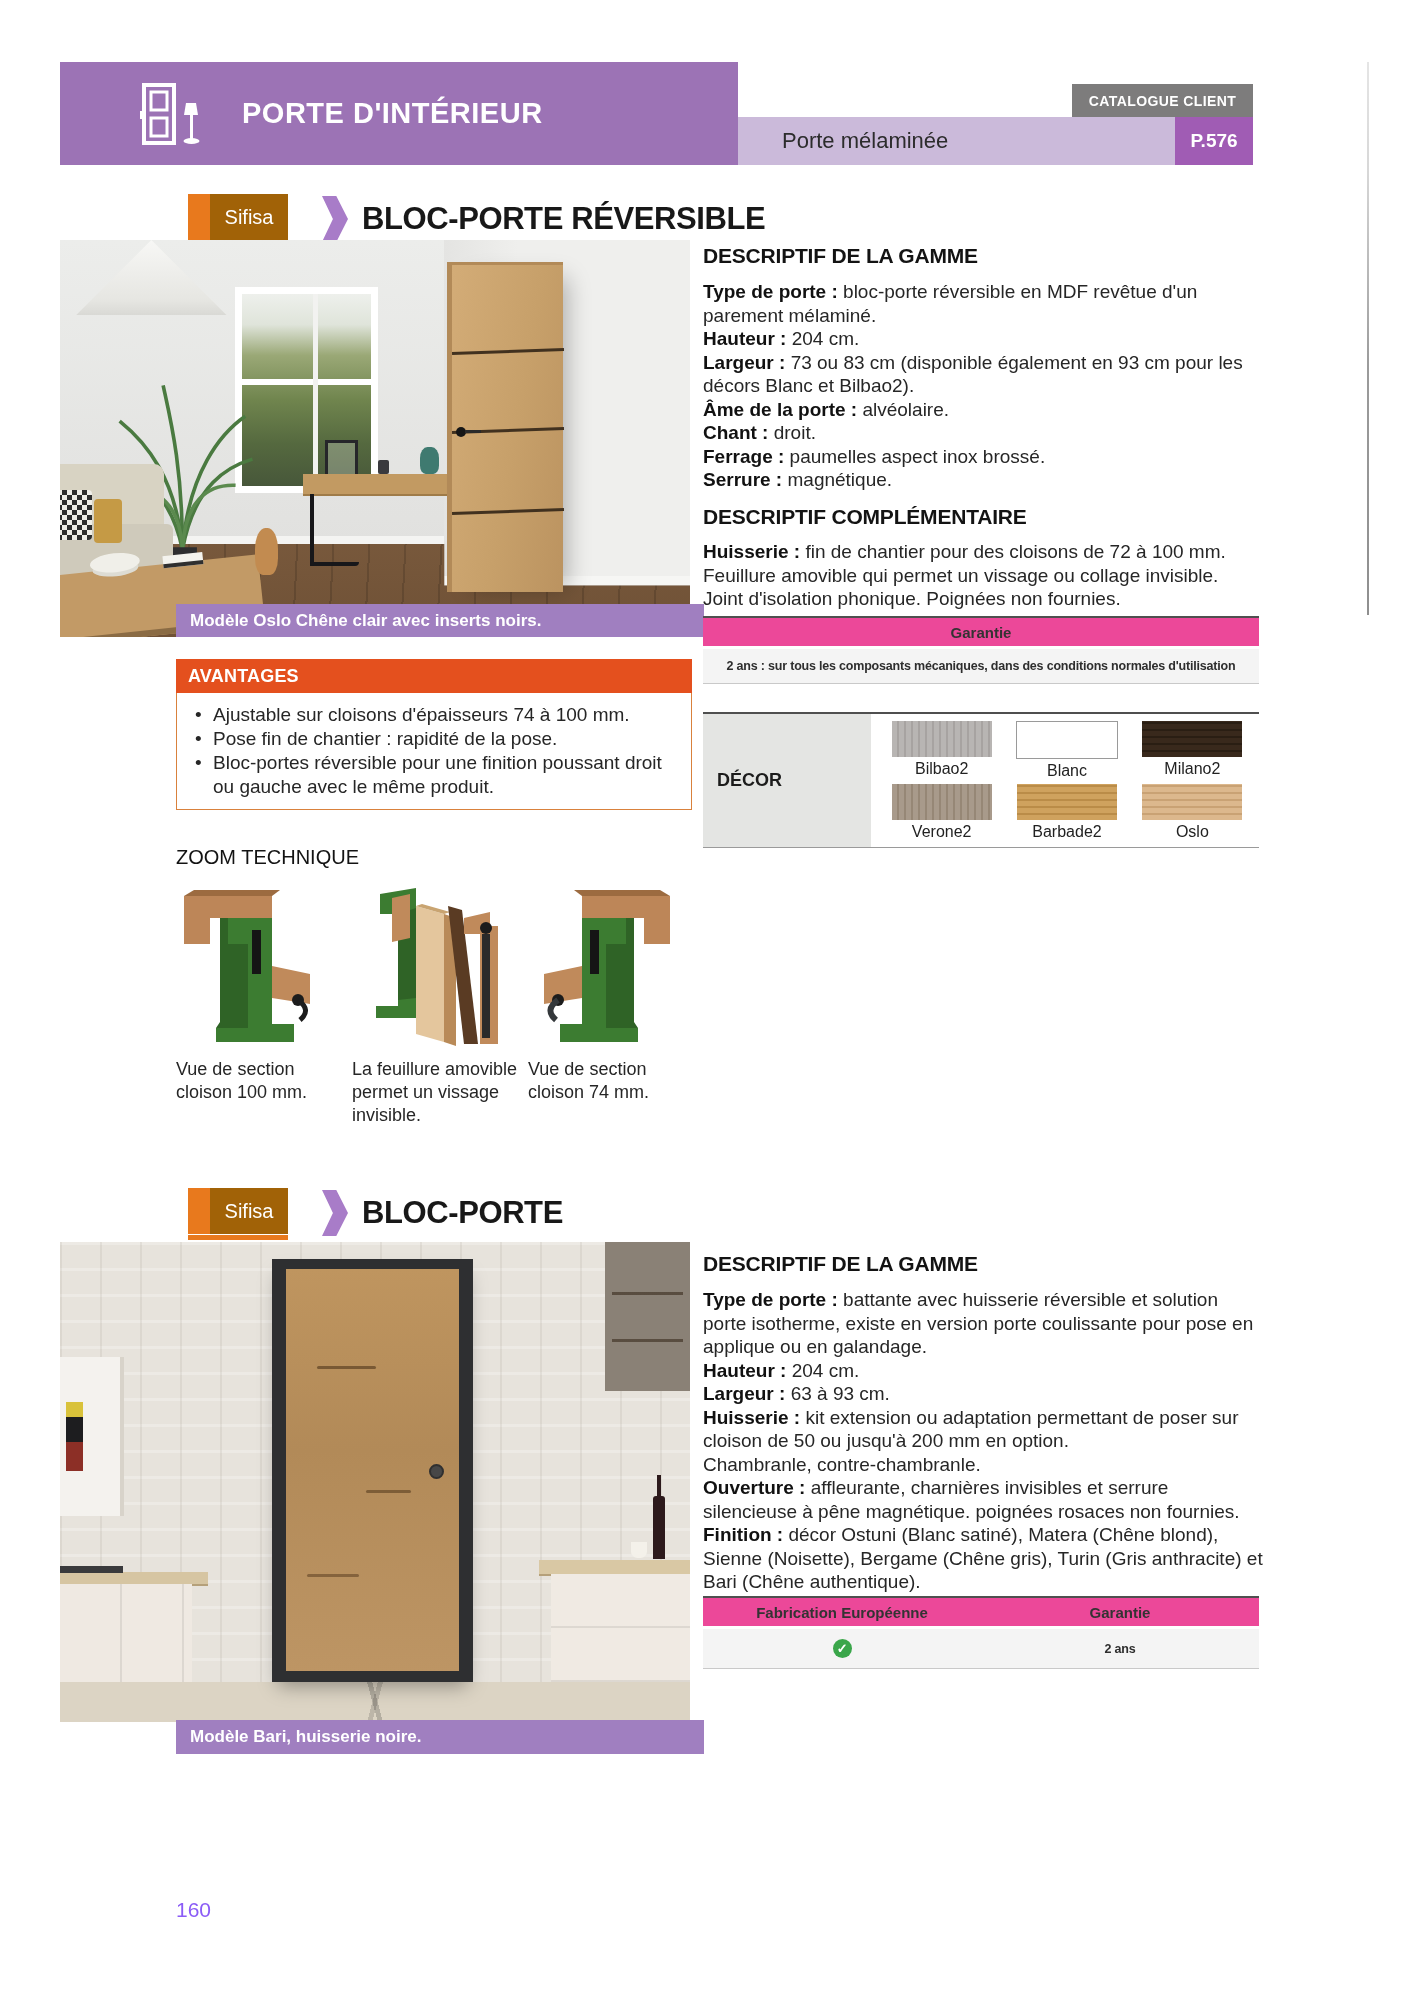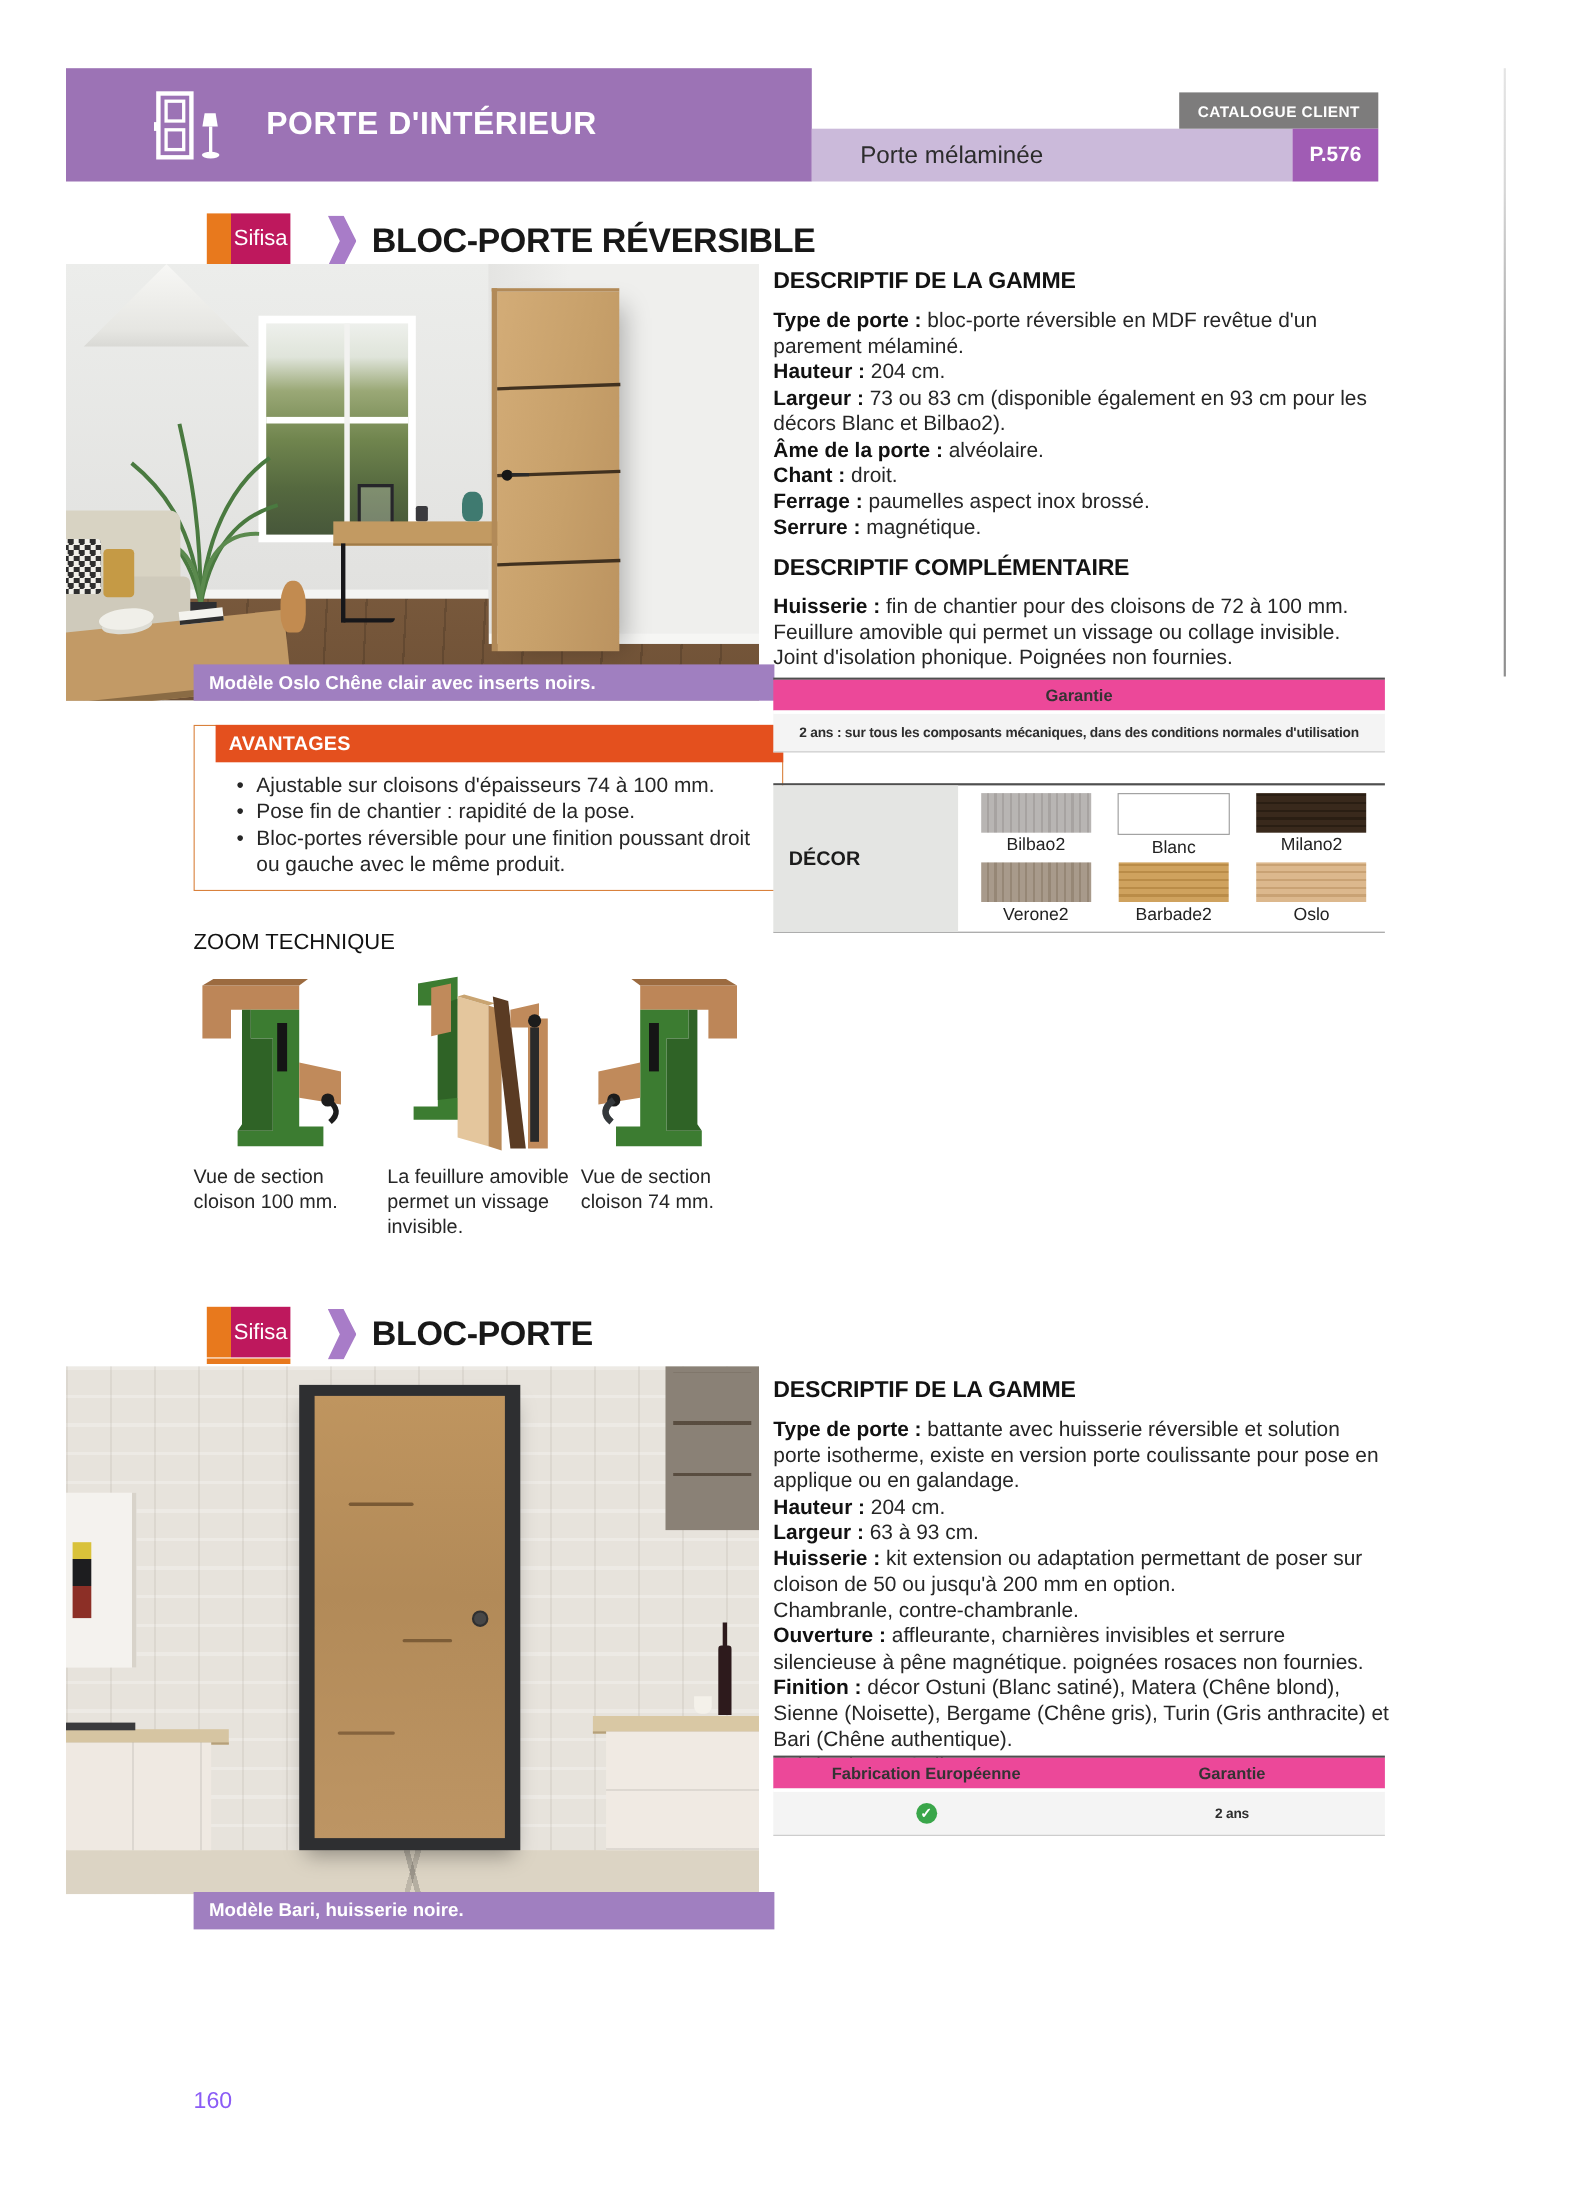--- a/index.html
+++ b/index.html
@@ -21,21 +21,21 @@
   .pref-box{left:1175px;top:117px;width:78px;height:48px;background:#a05cb4;color:#fff;
             font-size:19px;font-weight:800;display:flex;align-items:center;justify-content:center;}
   .col-rule{left:1367px;top:62px;width:2px;height:553px;
             background:linear-gradient(180deg,#e5e5e5 0%,#d7d7d7 20%,#9b9b9b 55%,#8f8f8f 100%);}
 
   
   .brandrow{display:flex;align-items:flex-start;}
   .sifisa{display:inline-block;}
   .sifisa-top{display:flex;height:46px;}
   .sifisa-orange{width:22px;background:#e8791d;}
-  .sifisa-box{width:54px;background:#be185d;color:#fff;display:flex;align-items:center;
+  .sifisa-box{width:78px;background:#a16207;color:#fff;display:flex;align-items:center;
               justify-content:center;font-size:20px;}
   .sifisa-strip{height:5px;background:#e8791d;margin-top:1px;}
   .chev{width:26px;height:46px;background:#a87cc8;
         clip-path:polygon(0 0,55% 0,100% 50%,55% 100%,0 100%,42% 50%);}
   .sec-title{font-size:31px;font-weight:800;letter-spacing:-.4px;color:#181818;line-height:1;}
 
   
   .photo{overflow:hidden;}
   .caption-bar{background:#a07fc0;color:#fff;font-weight:700;font-size:17px;
                display:flex;align-items:center;padding-left:14px;}
@@ -246,21 +246,21 @@
       <div class="p1-handle"></div>
     </div>
     <div class="abs p1-ctable">
       <div class="p1-bowl"></div>
         <div class="p1-books"></div>
     </div>
     <div class="abs p1-dvase"></div>
   </div>
   <div class="abs caption-bar" style="left:176px;top:604px;width:514px;height:33px;">Modèle Oslo Chêne clair avec inserts noirs.</div>
 
-  <div class="abs av-box" style="left:176px;top:659px;width:514px;padding-left:20px;">
+  <div class="abs av-box" style="left:176px;top:659px;width:514px;">
     <div class="av-head">AVANTAGES</div>
     <ul class="av-list">
         <li>Ajustable sur cloisons d'épaisseurs 74 à 100 mm.</li>
         <li>Pose fin de chantier : rapidité de la pose.</li>
         <li>Bloc-portes réversible pour une finition poussant droit ou gauche avec le même produit.</li>
       </ul>
   </div>
 
   <div class="abs zt-title" style="left:176px;top:846px;">ZOOM TECHNIQUE</div>
   <div class="abs" style="left:176px;top:882px;width:150px;height:168px;">

